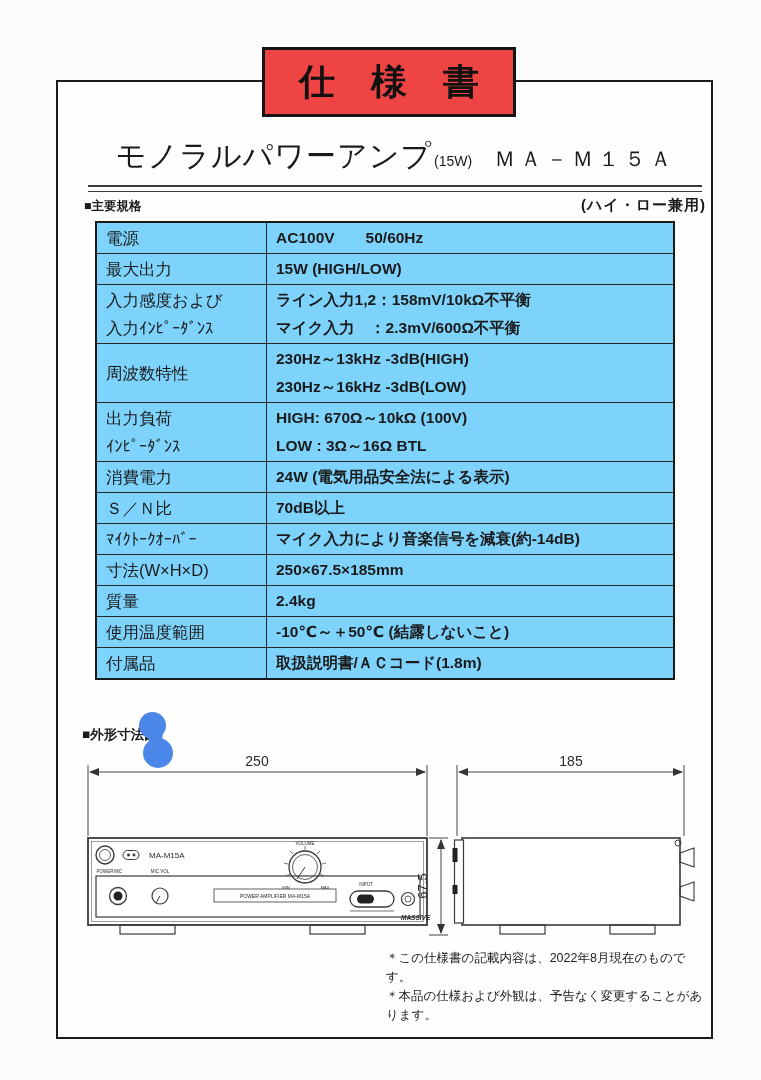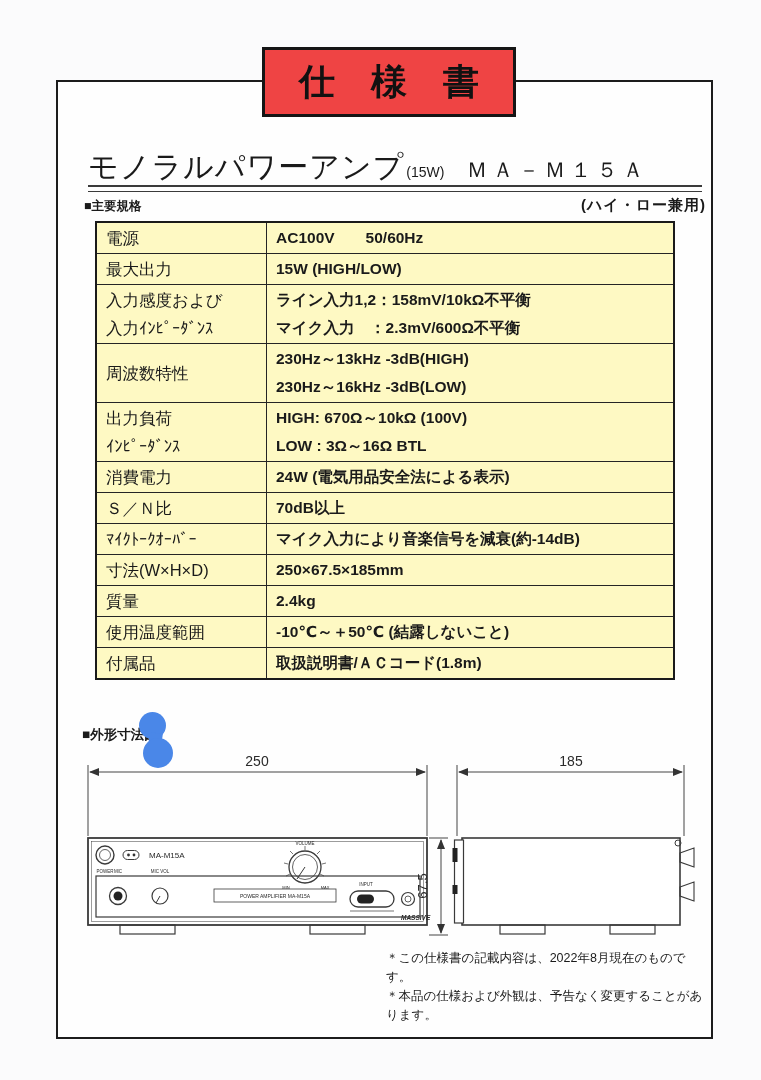--- a/index.html
+++ b/index.html
@@ -19,41 +19,41 @@
   #stamp-box{
     left:262px;top:47px;width:248px;height:64px;
     background:#ef4444;border:3px solid #151515;
     display:flex;align-items:center;justify-content:center;
     font-size:36px;font-weight:600;color:#111;
     z-index:3;
   }
   
   #product-title{
     left:88px;top:136px;width:616px;height:46px;
-    display:flex;align-items:baseline;
-    white-space:nowrap;z-index:2;margin-top:11px;
+    display:flex;align-items:baseline;justify-content:center;
+    white-space:nowrap;z-index:2;
   }
   #product-name{font-size:30px;font-weight:500;letter-spacing:1px;}
   #product-power{font-size:14px;font-weight:500;margin-left:2px;}
   #product-model{font-size:21px;font-weight:500;letter-spacing:5px;margin-left:22px;}
   #title-underline{
     left:88px;top:185px;width:614px;height:4px;
     border-top:2px solid #3a3a3a;border-bottom:1.5px solid #3a3a3a;z-index:2;
   }
   #subheader{
     left:84px;top:196px;width:622px;display:flex;
     justify-content:space-between;align-items:flex-end;z-index:2;
   }
   #section-specs{font-size:12.5px;font-weight:600;}
   #mode-note{font-size:15px;font-weight:600;letter-spacing:1px;}
   
   #spec-table{
     position:absolute;left:95px;top:221px;width:580px;
     border-collapse:collapse;table-layout:fixed;z-index:2;
-    border:2px solid #1a1a1a;background:#fef9c3;
+    border:2px solid #1a1a1a;background:#7dd3fc;
   }
   #spec-table th,#spec-table td{
     border:1.5px solid #252525;vertical-align:middle;padding:1px 9px;
   }
   #spec-table th{width:151px;text-align:left;font-size:16.5px;font-weight:500;}
   #spec-table td{font-size:15.5px;font-weight:700;}
   .cell-line{line-height:28px;white-space:pre;}
   
   #section-dimensions{
     left:82px;top:726px;font-size:13.5px;font-weight:600;z-index:2;

